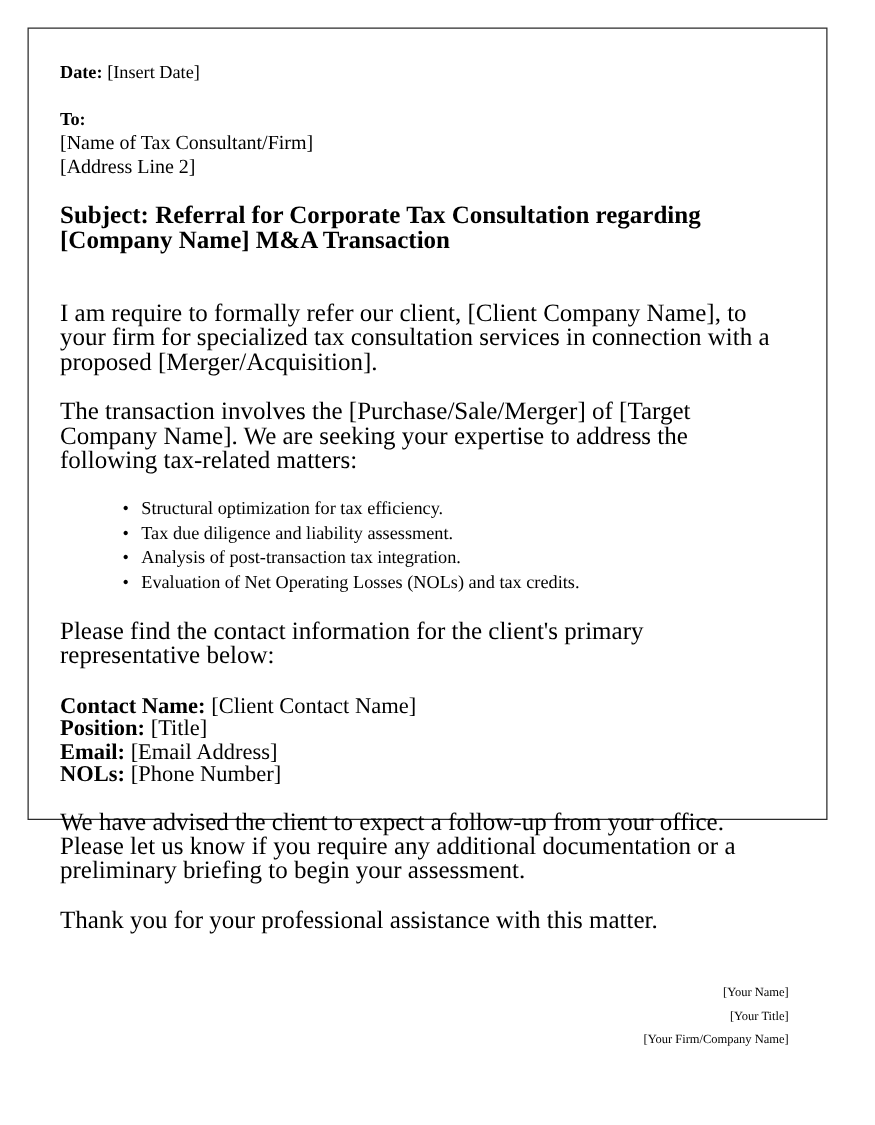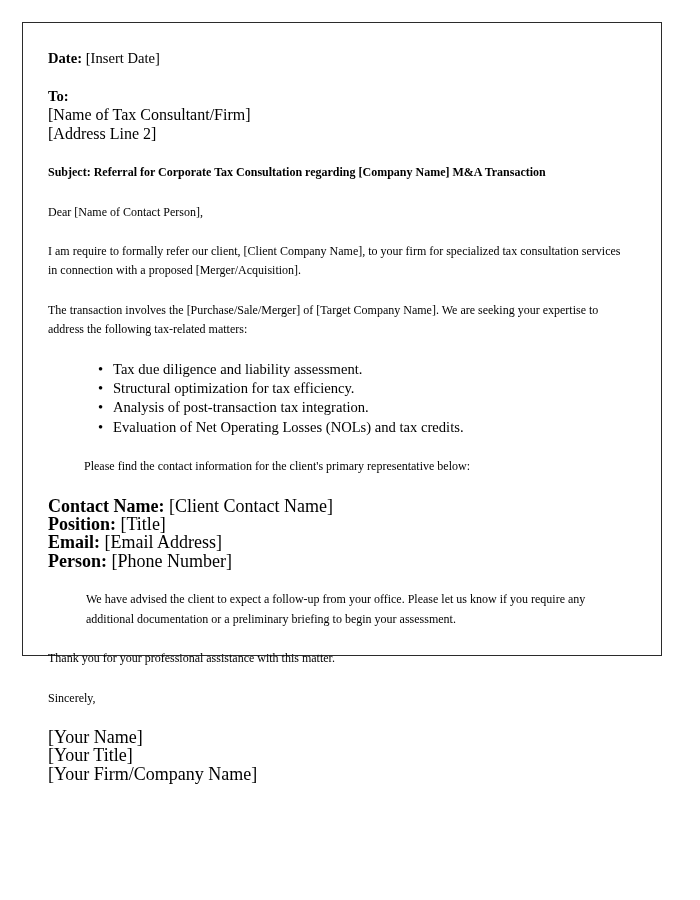--- a/index.html
+++ b/index.html
@@ -31,21 +31,21 @@
     box-sizing: border-box;
   }
 
   .line {
     font-size: 14.6px;
     line-height: 19px;
     white-space: pre-wrap;
   }
 
   .para {
-    font-size: 12px;
+    font-size: 20px;
     line-height: 19.4px;
     text-align: left;
     margin: 0;
   }
 
   .bold {
     font-weight: bold;
   }
 
   .gap-sm { height: 19px; }
@@ -70,22 +70,23 @@
     font-size: 14.6px;
     line-height: 19.4px;
   }
 
   .contact-line {
     font-size: 18px;
     line-height: 18.4px;
   }
 
   .sig-line {
-    font-size: 18px;
+    font-size: 10px;
     line-height: 18.4px;
+    text-align: right;
   }
 
   .addr-line {
     font-size: 16px;
     line-height: 18.6px;
   }
 </style>
 </head>
 <body>
 
@@ -99,63 +100,61 @@
     <div class="line bold">To:</div>
     <div class="addr-line">[Name of Tax Consultant/Firm]</div>
     <div class="addr-line">[Address Line 2]</div>
 
     <div class="gap-md"></div>
 
     <p class="para bold" style="max-width: 565px;">Subject: Referral for Corporate Tax Consultation regarding [Company Name] M&amp;A Transaction</p>
 
     <div class="gap-md"></div>
 
-    <p class="para">Dear [Name of Contact Person],</p>
 
     <div class="gap-md"></div>
 
     <p class="para" style="max-width: 578px;">I am require to formally refer our client, [Client Company Name], to your firm for specialized tax consultation services in connection with a proposed [Merger/Acquisition].</p>
 
     <div class="gap-md"></div>
 
     <p class="para" style="max-width: 578px;">The transaction involves the [Purchase/Sale/Merger] of [Target Company Name]. We are seeking your expertise to address the following tax-related matters:</p>
 
     <div class="gap-md"></div>
 
     <ul class="bullet-list">
+      <li>Structural optimization for tax efficiency.</li>
       <li>Tax due diligence and liability assessment.</li>
-      <li>Structural optimization for tax efficiency.</li>
       <li>Analysis of post-transaction tax integration.</li>
       <li>Evaluation of Net Operating Losses (NOLs) and tax credits.</li>
     </ul>
 
     <div class="gap-md"></div>
 
-    <p class="para" style="max-width: 578px; margin-left: 36px;">Please find the contact information for the client's primary representative below:</p>
+    <p class="para" style="max-width: 578px;">Please find the contact information for the client's primary representative below:</p>
 
     <div class="gap-md"></div>
 
     <div>
       <div class="contact-line"><span class="bold">Contact Name:</span> <span>[Client Contact Name]</span></div>
       <div class="contact-line"><span class="bold">Position:</span> <span>[Title]</span></div>
       <div class="contact-line"><span class="bold">Email:</span> <span>[Email Address]</span></div>
-      <div class="contact-line"><span class="bold">Person:</span> <span>[Phone Number]</span></div>
+      <div class="contact-line"><span class="bold">NOLs:</span> <span>[Phone Number]</span></div>
     </div>
 
     <div class="gap-md"></div>
 
-    <p class="para" style="max-width: 578px; margin-left: 38px;">We have advised the client to expect a follow-up from your office. Please let us know if you require any additional documentation or a preliminary briefing to begin your assessment.</p>
+    <p class="para" style="max-width: 578px;">We have advised the client to expect a follow-up from your office. Please let us know if you require any additional documentation or a preliminary briefing to begin your assessment.</p>
 
     <div class="gap-md"></div>
 
     <p class="para" style="max-width: 578px;">Thank you for your professional assistance with this matter.</p>
 
     <div class="gap-md"></div>
 
-    <p class="para">Sincerely,</p>
 
     <div class="gap-md"></div>
 
     <div>
       <div class="sig-line">[Your Name]</div>
       <div class="sig-line">[Your Title]</div>
       <div class="sig-line">[Your Firm/Company Name]</div>
     </div>
 
   </div>

